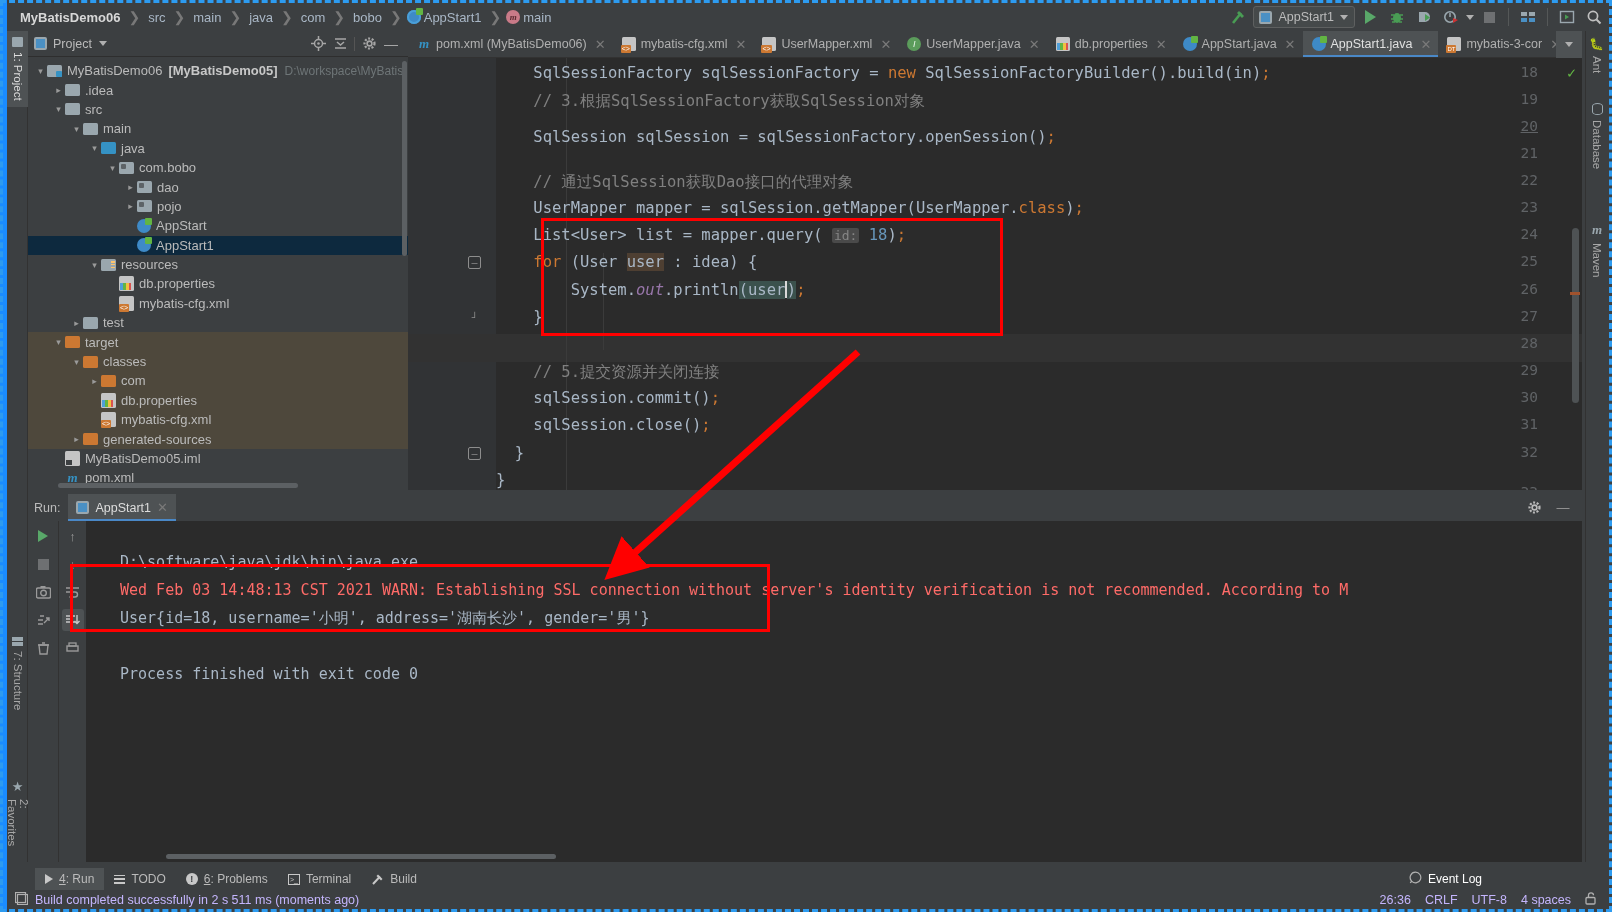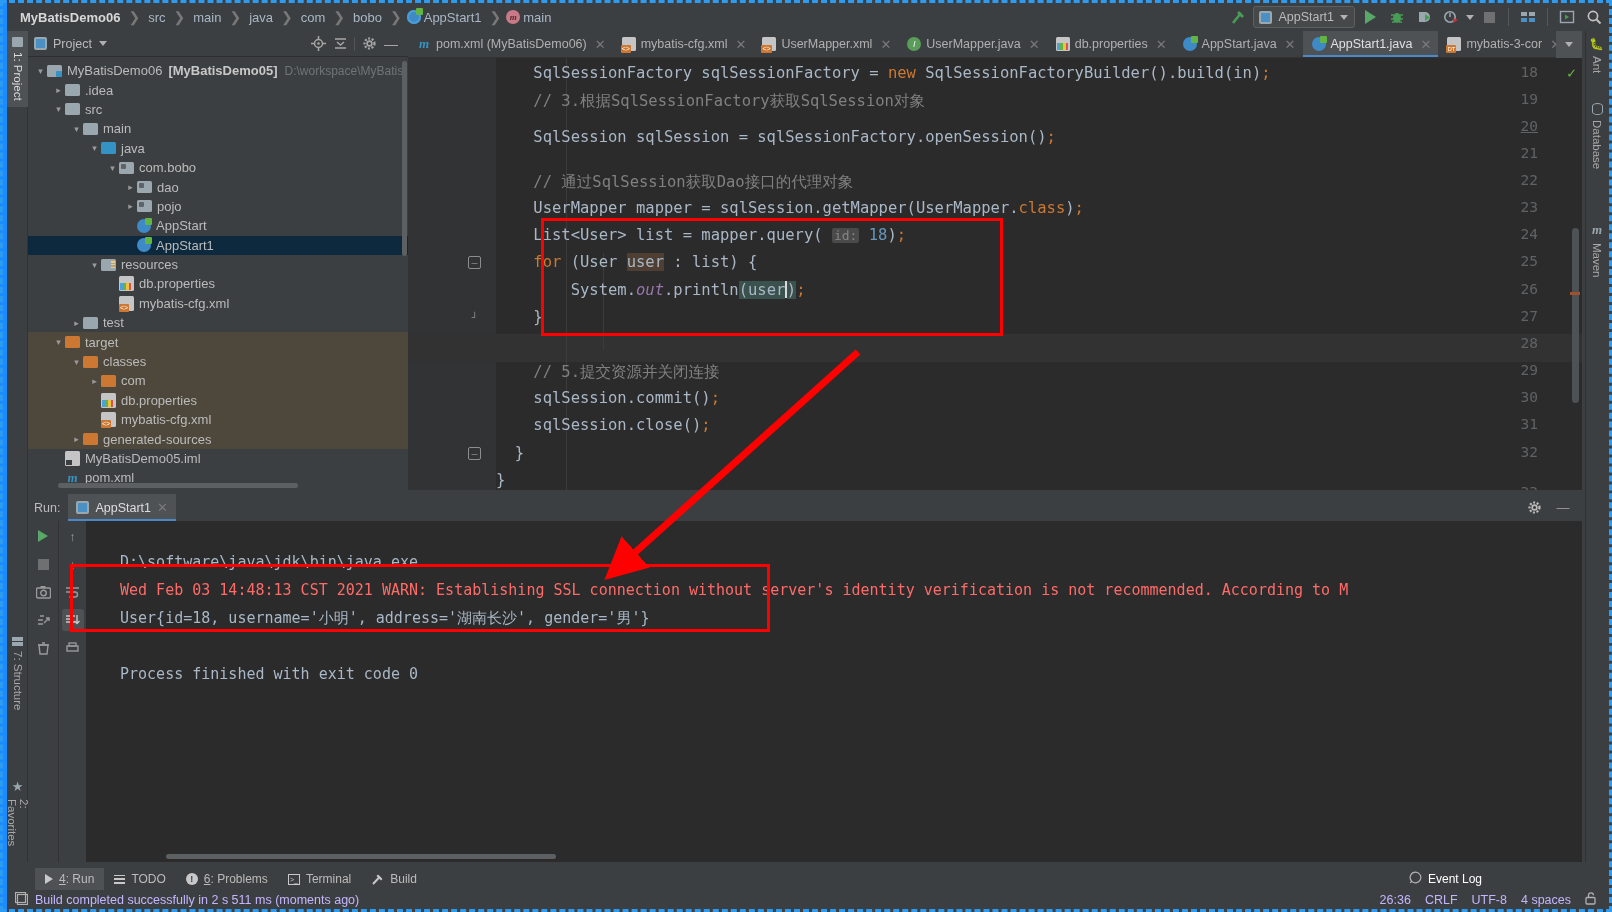--- a/index.html
+++ b/index.html
@@ -576,21 +576,21 @@
       <div class="vline" style="left:70px;"></div>
       <div class="vline" style="left:107px;top:195px;bottom:140px;"></div>
 
       <div class="cl" style="top:6px;"><span class="sc">    SqlSessionFactory sqlSessionFactory = </span><span class="k">new</span><span class="sc"> SqlSessionFactoryBuilder().build(in)</span><span class="semi">;</span></div>
       <div class="cl cm" style="top:33px;">    // 3.根据SqlSessionFactory获取SqlSession对象</div>
       <div class="cl" style="top:60px;margin-top:10px;"><span class="sc">    SqlSession sqlSession = sqlSessionFactory.openSession()</span><span class="semi">;</span></div>
       <div class="cl" style="top:87px;"></div>
       <div class="cl cm" style="top:114px;">    // 通过SqlSession获取Dao接口的代理对象</div>
       <div class="cl" style="top:141px;"><span class="sc">    UserMapper mapper = sqlSession.getMapper(UserMapper.</span><span class="k">class</span><span class="sc">)</span><span class="semi">;</span></div>
       <div class="cl" style="top:168px;"><span class="sc">    List&lt;User&gt; list = mapper.query( </span><span class="hintid">id:</span><span class="sc"> </span><span class="num">18</span><span class="sc">)</span><span class="semi">;</span></div>
-      <div class="cl" style="top:195px;"><span class="sc">    </span><span class="k">for</span><span class="sc"> (User </span><span class="idhl">user</span><span class="sc"> : list) {</span></div>
+      <div class="cl" style="top:195px;"><span class="sc">    </span><span class="k">for</span><span class="sc"> (User </span><span class="idhl">user</span><span class="sc"> : idea) {</span></div>
       <div class="cl" style="top:223px;"><span class="sc">        System.</span><span class="fld">out</span><span class="sc">.println</span><span class="brhl">(user</span><span class="caret-bar"></span><span class="brhl">)</span><span class="semi">;</span></div>
       <div class="cl" style="top:250px;"><span class="sc">    }</span></div>
       <div class="cl" style="top:277px;"></div>
       <div class="cl cm" style="top:304px;">    // 5.提交资源并关闭连接</div>
       <div class="cl" style="top:331px;"><span class="sc">    sqlSession.commit()</span><span class="semi">;</span></div>
       <div class="cl" style="top:358px;"><span class="sc">    sqlSession.close()</span><span class="semi">;</span></div>
       <div class="cl" style="top:386px;"><span class="sc">  }</span></div>
       <div class="cl" style="top:413px;"><span class="sc">}</span></div>
     </div>
 

